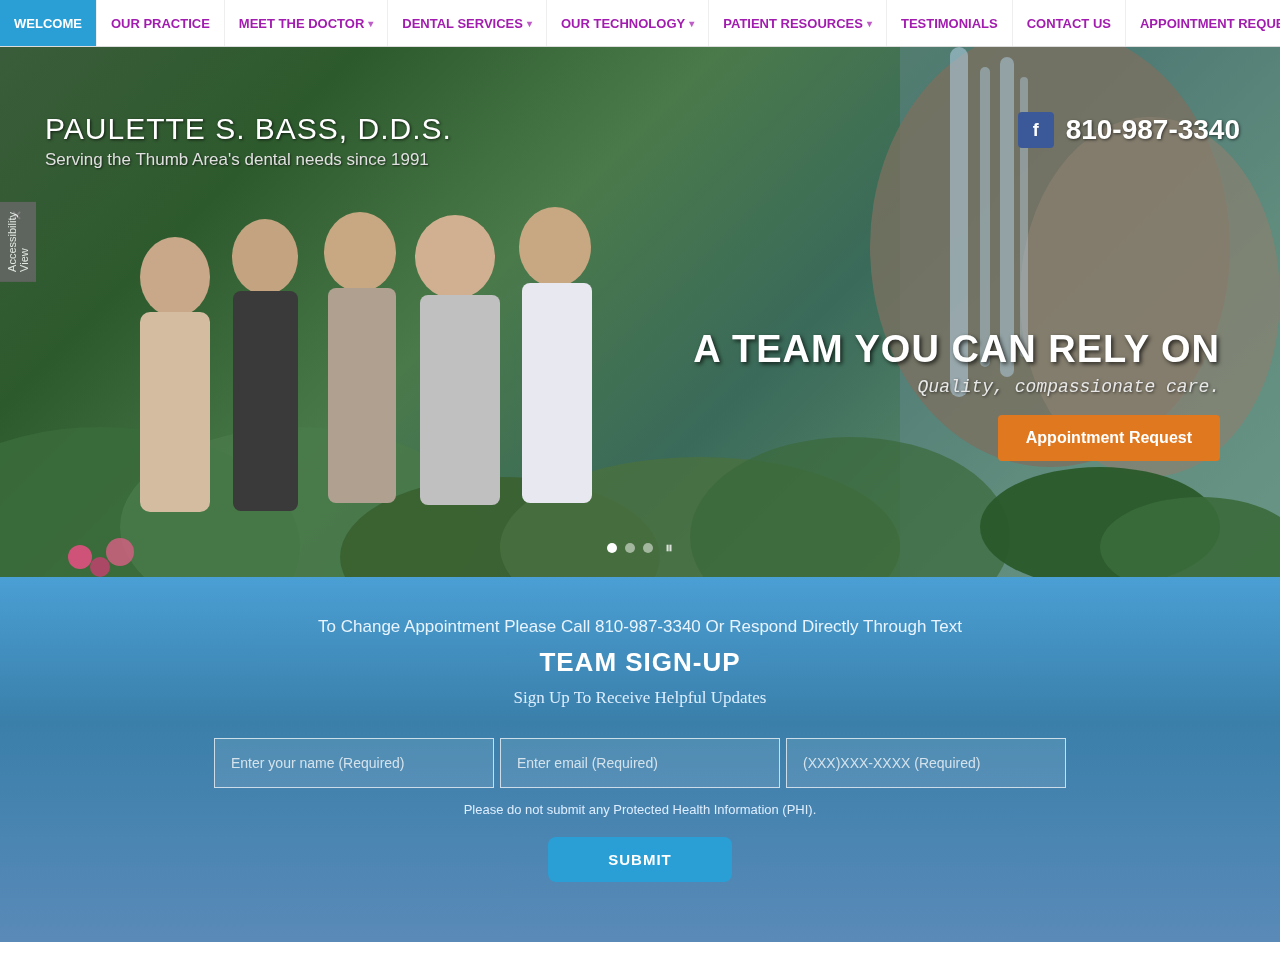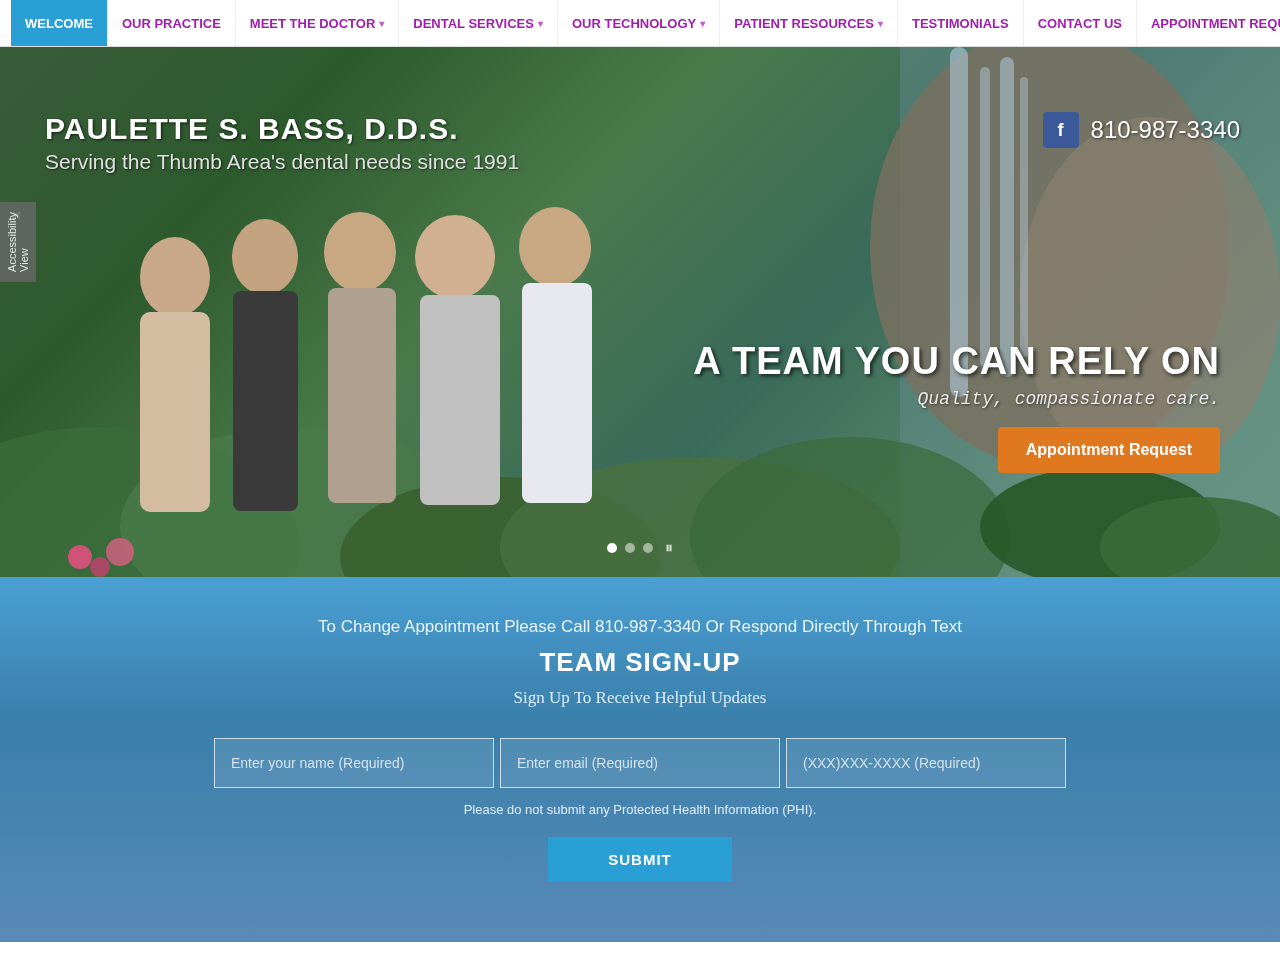--- a/index.html
+++ b/index.html
@@ -7,21 +7,20 @@
 
     
     nav {
       display: flex;
       align-items: stretch;
       background: #fff;
       height: 47px;
       border-bottom: 1px solid #ddd;
       position: relative;
       z-index: 100;
-      padding-left: 11px;
     }
     .nav-item {
       display: flex;
       align-items: center;
       padding: 0 14px;
       font-size: 13px;
       font-weight: 600;
       color: #a21caf;
       cursor: pointer;
       white-space: nowrap;
@@ -85,27 +84,27 @@
     }
 
     .hero-title-block {
       position: absolute;
       top: 65px;
       left: 45px;
     }
     .hero-practice-name {
       color: #fff;
       font-size: 30px;
-      font-weight: 700;
+      font-weight: 400;
       text-shadow: 1px 1px 3px rgba(0,0,0,0.7);
       letter-spacing: 1px;
     }
     .hero-tagline {
       color: #e0e0e0;
-      font-size: 21px;
+      font-size: 17px;
       margin-top: 4px;
       text-shadow: 1px 1px 2px rgba(0,0,0,0.6);
     }
 
     .hero-right-block {
       position: absolute;
       top: 65px;
       right: 40px;
       display: flex;
       align-items: center;
@@ -119,29 +118,29 @@
       display: flex;
       align-items: center;
       justify-content: center;
       font-weight: 900;
       font-size: 18px;
       border-radius: 4px;
       cursor: pointer;
     }
     .hero-phone {
       color: #fff;
-      font-size: 24px;
-      font-weight: 400;
+      font-size: 28px;
+      font-weight: 700;
       text-shadow: 1px 1px 3px rgba(0,0,0,0.6);
     }
 
     
     .hero-cta-block {
       position: absolute;
-      bottom: 104px;
+      bottom: 116px;
       right: 60px;
       text-align: right;
     }
     .hero-cta-title {
       color: #fff;
       font-size: 38px;
       font-weight: 900;
       text-shadow: 2px 2px 4px rgba(0,0,0,0.7);
       letter-spacing: 1px;
       margin-bottom: 6px;
@@ -238,21 +237,21 @@
     }
     .submit-btn {
       background: #2a9fd6;
       color: #fff;
       border: none;
       padding: 14px 60px;
       font-size: 15px;
       font-weight: 700;
       letter-spacing: 1px;
       cursor: pointer;
-      border-radius: 0;
+      border-radius: 8px;
     }
   </style>
 </head>
 <body>
 
 <nav>
   <div class="nav-item active">WELCOME</div>
   <div class="nav-item">OUR PRACTICE</div>
   <div class="nav-item">
     <span>MEET THE DOCTOR</span>

